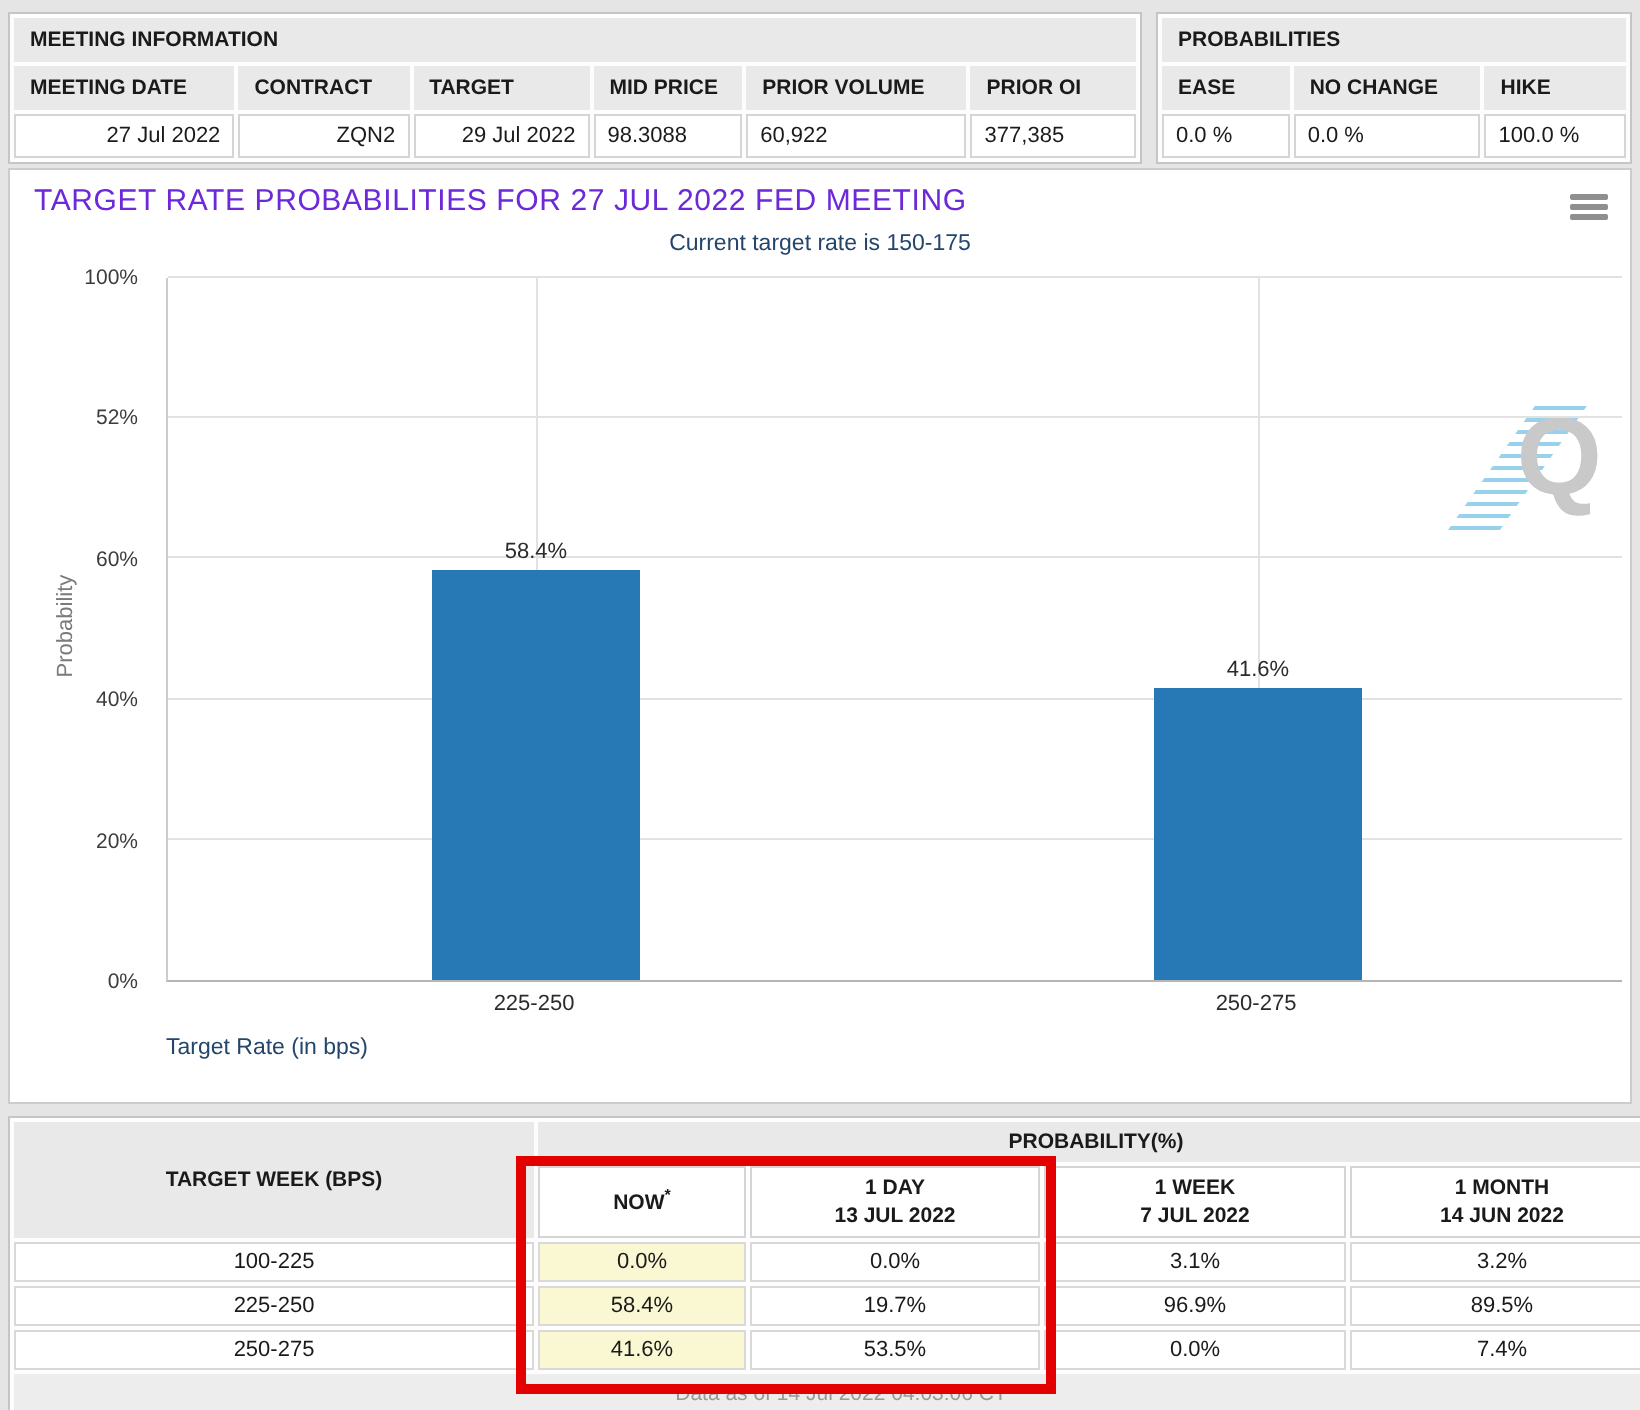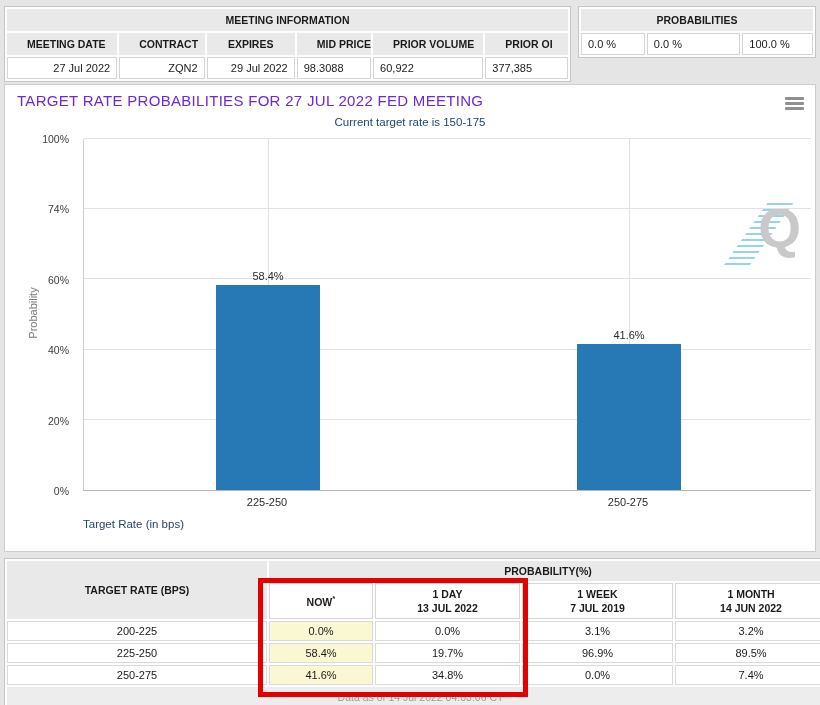--- a/index.html
+++ b/index.html
@@ -17,22 +17,22 @@
     border-collapse: separate;
     border-spacing: 2px;
     background: #fdfdfd;
     border: 1px solid #c5c5c5;
     table-layout: fixed;
   }
   table.info th {
     background: #e9e9e9;
     font-size: 10.5px;
     font-weight: bold;
-    padding: 5px 20px;
-    text-align: center;
+    padding: 5px 8px;
+    text-align: left;
     white-space: nowrap;
   }
   table.info td {
     background: #fff;
     border: 1px solid #d5d5d5;
     font-size: 11px;
     padding: 4px 6px;
     text-align: right;
     white-space: nowrap;
   }
@@ -157,21 +157,21 @@
       <col style="width:20%">
       <col style="width:15%">
     </colgroup>
   <thead>
     <tr>
         <th colspan="6">MEETING INFORMATION</th>
       </tr>
     <tr>
       <th>MEETING DATE</th>
       <th>CONTRACT</th>
-      <th>EXPIRES</th>
+      <th>TARGET</th>
       <th>MID PRICE</th>
       <th>PRIOR VOLUME</th>
       <th>PRIOR OI</th>
     </tr>
   </thead>
   <tbody>
     <tr>
       <td>27 Jul 2022</td>
       <td>ZQN2</td>
       <td>29 Jul 2022</td>
@@ -185,20 +185,25 @@
 <table class="info" id="prob-summary">
   <colgroup>
       <col style="width:28%">
       <col style="width:41%">
       <col style="width:31%">
     </colgroup>
   <thead>
     <tr>
         <th colspan="3">PROBABILITIES</th>
       </tr>
+    <tr>
+      <th>EASE</th>
+      <th>NO CHANGE</th>
+      <th>HIKE</th>
+    </tr>
   </thead>
   <tbody>
     <tr>
       <td class="num">0.0 %</td>
       <td class="num">0.0 %</td>
       <td class="num">100.0 %</td>
     </tr>
   </tbody>
 </table>
 
@@ -209,21 +214,21 @@
       <i></i>
       <i></i>
     </div>
   <div class="chart-subtitle">Current target rate is 150-175</div>
 
   <div class="yaxis">
       <div class="ytick" style="bottom: 0%;">0%</div>
       <div class="ytick" style="bottom: 20%;">20%</div>
       <div class="ytick" style="bottom: 40%;">40%</div>
       <div class="ytick" style="bottom: 60%;">60%</div>
-      <div class="ytick" style="bottom: 80%;">74%</div>
+      <div class="ytick" style="bottom: 80%;">52%</div>
       <div class="ytick" style="bottom: 100%;">100%</div>
     </div>
   <div class="ylab">Probability</div>
 
   <div class="plot">
     <div class="vgrid" style="left:184px"></div>
     <div class="vgrid" style="left:545px"></div>
 
     <div class="bar-slot" style="left:132px">
       <div class="bar-value">58.4%</div>
@@ -253,49 +258,49 @@
 <table id="rate-table">
   <colgroup>
       <col style="width:260px">
       <col style="width:104px">
       <col style="width:145px">
       <col style="width:151px">
       <col style="width:152px">
     </colgroup>
   <thead>
     <tr>
-      <th class="grp" rowspan="2">TARGET RATE (BPS)</th>
+      <th class="grp" rowspan="2">TARGET WEEK (BPS)</th>
       <th class="grp" colspan="4">PROBABILITY(%)</th>
     </tr>
     <tr>
       <th class="colh"><span>NOW</span><sup>*</sup></th>
       <th class="colh"><span>1 DAY</span><div class="th-date">13 JUL 2022</div></th>
-      <th class="colh"><span>1 WEEK</span><div class="th-date">7 JUL 2019</div></th>
+      <th class="colh"><span>1 WEEK</span><div class="th-date">7 JUL 2022</div></th>
       <th class="colh"><span>1 MONTH</span><div class="th-date">14 JUN 2022</div></th>
     </tr>
   </thead>
   <tbody>
     <tr>
-      <td class="cat">200-225</td>
+      <td class="cat">100-225</td>
       <td class="now">0.0%</td>
       <td>0.0%</td>
       <td>3.1%</td>
       <td>3.2%</td>
     </tr>
     <tr>
       <td class="cat">225-250</td>
       <td class="now">58.4%</td>
       <td>19.7%</td>
       <td>96.9%</td>
       <td>89.5%</td>
     </tr>
     <tr>
       <td class="cat">250-275</td>
       <td class="now">41.6%</td>
-      <td>34.8%</td>
+      <td>53.5%</td>
       <td>0.0%</td>
       <td>7.4%</td>
     </tr>
   </tbody>
   <tfoot>
     <tr>
         <td class="foot" colspan="5">* Data as of 14 Jul 2022 04:03:06 CT</td>
       </tr>
   </tfoot>
 </table>

